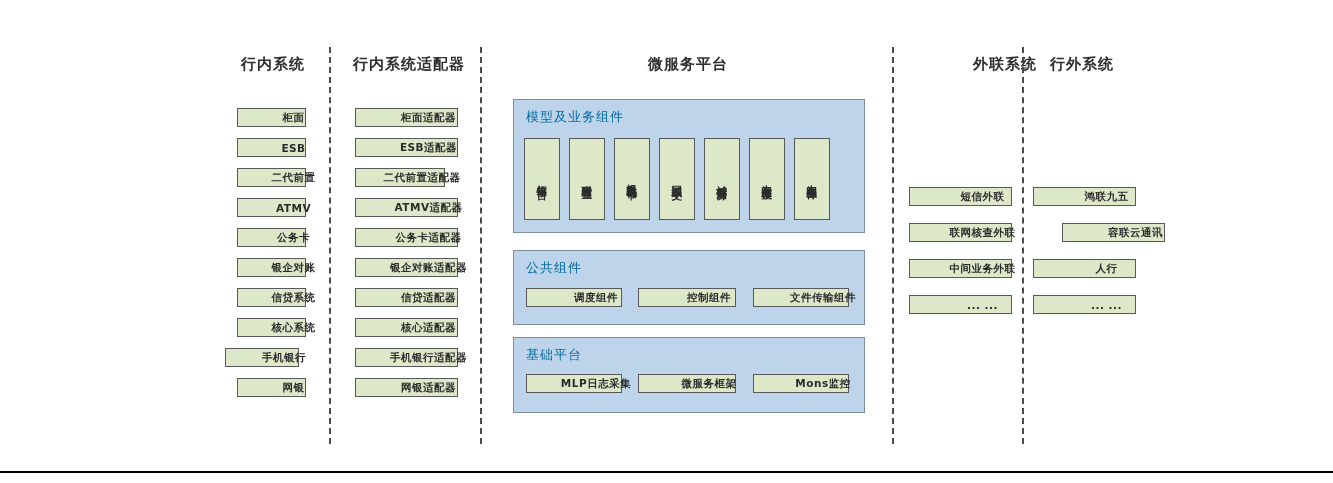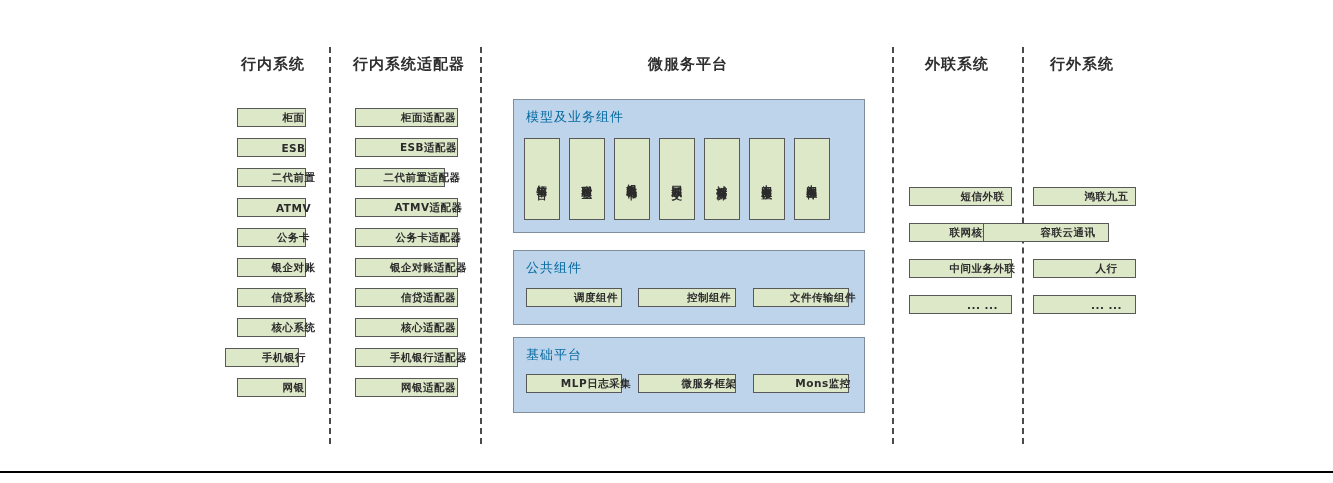--- a/index.html
+++ b/index.html
@@ -45,21 +45,21 @@
   }
 </style>
 </head>
 <body>
 
 <div id="stage">
 
   <div class="col-title" style="left:329px;top:55px;">行内系统适配器</div>
   <div class="col-title" style="left:193px;top:55px;">行内系统</div>
   <div class="col-title" style="left:608px;top:55px;">微服务平台</div>
-  <div class="col-title" style="left:877px;top:55px;">外联系统</div>
+  <div class="col-title" style="left:877px;top:55px;text-align:right;">外联系统</div>
   <div class="col-title" style="left:1002px;top:55px;">行外系统</div>
 
   <div class="sep" style="left:329px;"></div>
   <div class="sep" style="left:480px;"></div>
   <div class="sep" style="left:892px;"></div>
   <div class="sep" style="left:1022px;"></div>
 
   <div class="gbox" style="left:237px;top:108px;width:69px">柜面</div>
   <div class="gbox" style="left:237px;top:138px;width:69px">ESB</div>
   <div class="gbox" style="left:237px;top:168px;width:69px">二代前置</div>
@@ -106,18 +106,18 @@
     <div class="gbox" style="left:124px;top:36px;width:98px">微服务框架</div>
     <div class="gbox" style="left:239px;top:36px;width:96px">Mons监控</div>
   </div>
 
   <div class="gbox" style="left:909px;top:187px;width:103px">短信外联</div>
   <div class="gbox" style="left:909px;top:223px;width:103px">联网核查外联</div>
   <div class="gbox" style="left:909px;top:259px;width:103px">中间业务外联</div>
   <div class="gbox" style="left:909px;top:295px;width:103px">... ...</div>
 
   <div class="gbox" style="left:1033px;top:187px;width:103px">鸿联九五</div>
-  <div class="gbox" style="left:983px;top:223px;width:126px">容联云通讯</div>
+  <div class="gbox" style="left:1062px;top:223px;width:103px">容联云通讯</div>
   <div class="gbox" style="left:1033px;top:259px;width:103px">人行</div>
   <div class="gbox" style="left:1033px;top:295px;width:103px">... ...</div>
 
   <div class="bottom-rule"></div>
 </div>
 
 </body></html>

